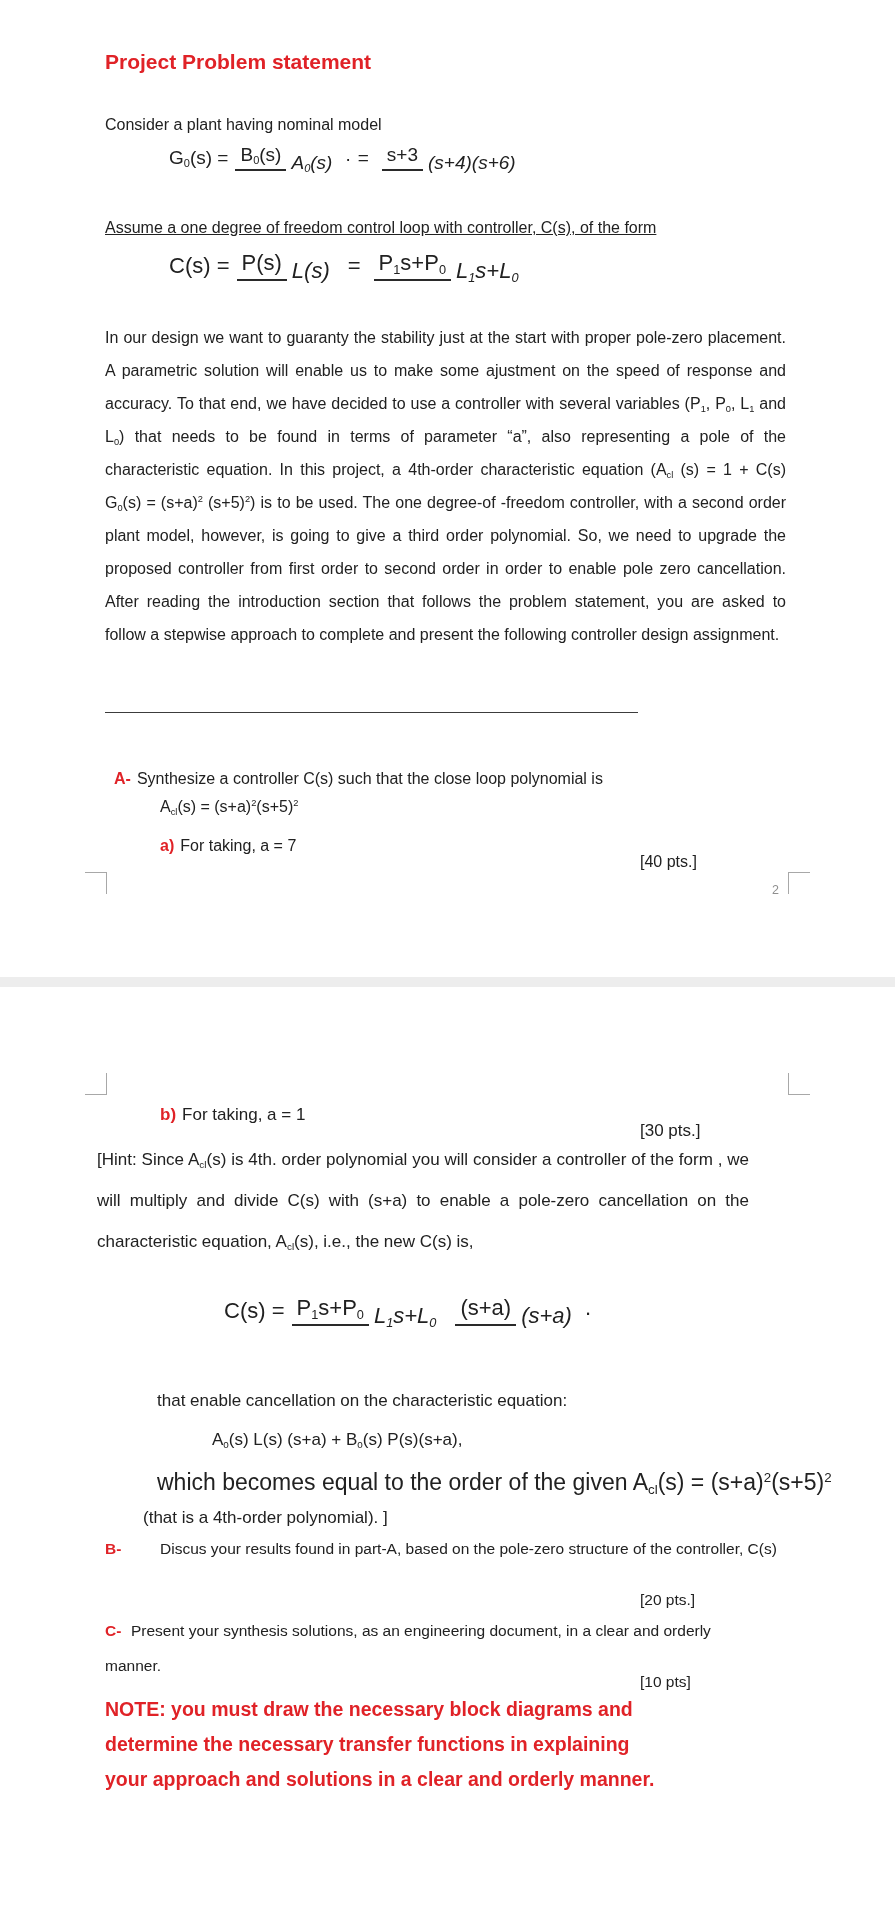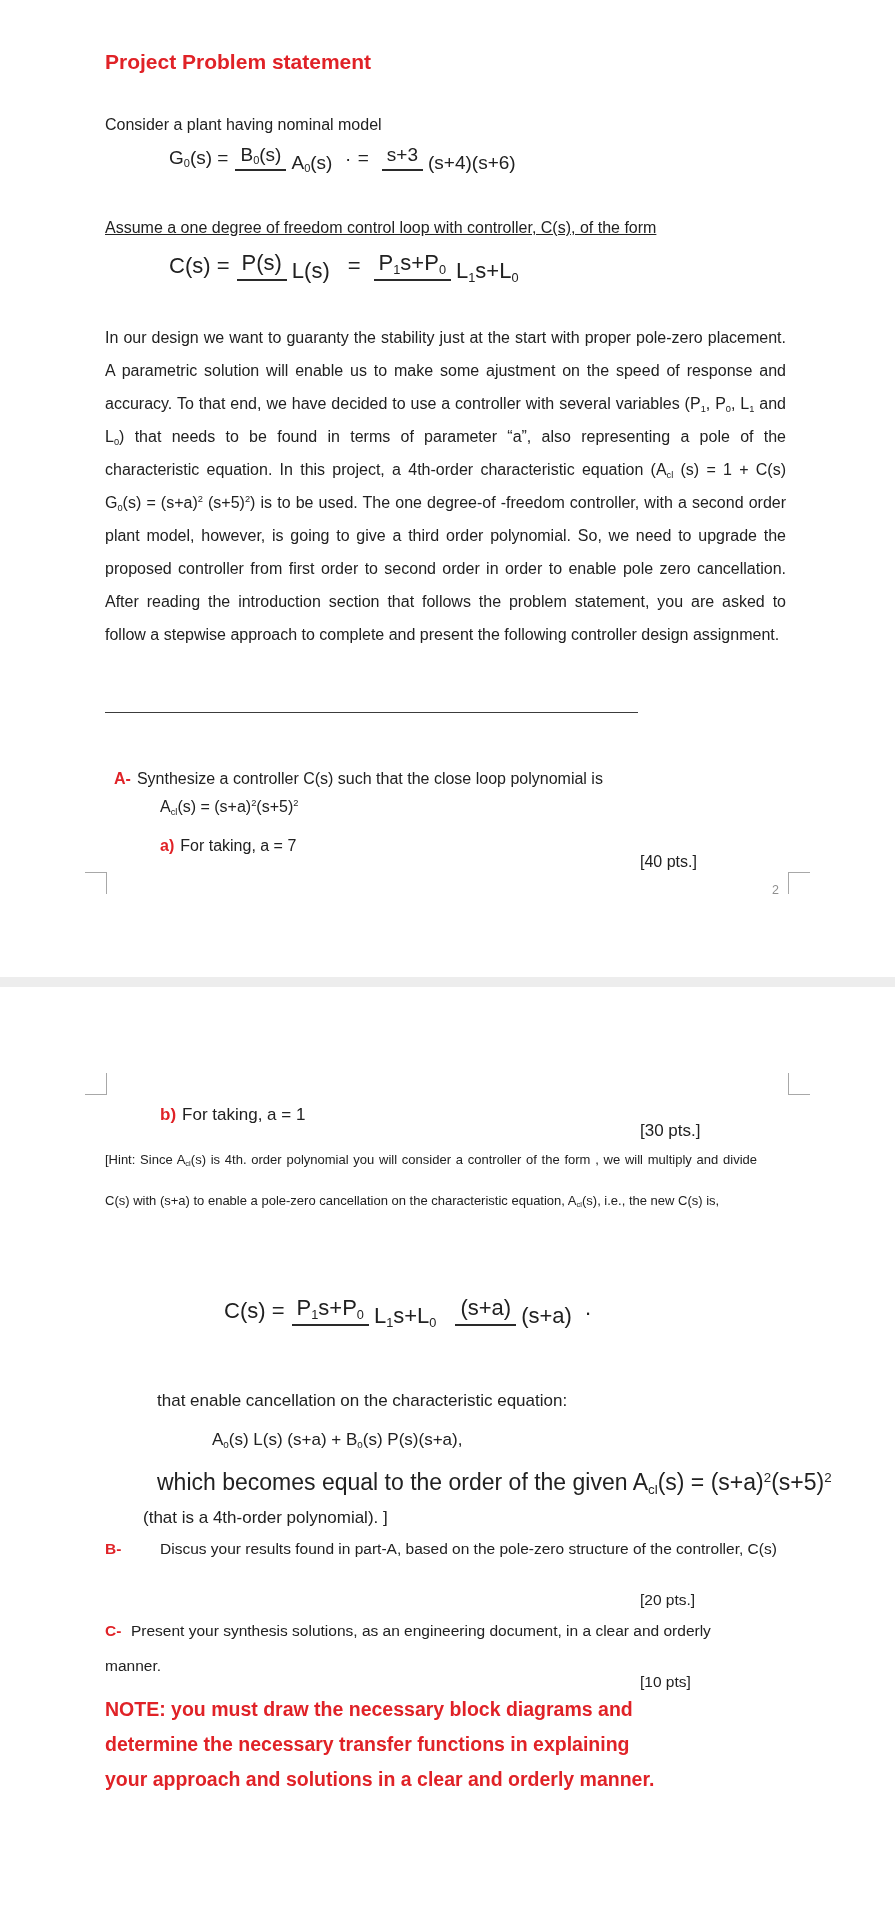--- a/index.html
+++ b/index.html
@@ -17,21 +17,21 @@
   .line{position:absolute;margin:0;font-size:16px;line-height:1.35;color:var(--text);}
   .title{position:absolute;left:105px;top:50px;margin:0;font-size:21px;font-weight:bold;color:var(--accent-red);}
   .intro{left:105px;top:114px;}
   .assume{left:105px;top:217px;text-decoration:underline;}
   .bodypara{left:105px;top:321px;width:681px;text-align:justify;font-size:16px;line-height:33px;}
   .hrline{position:absolute;left:105px;top:712px;width:533px;height:0;border-top:1.5px solid #3c3c3c;}
   .a-head{left:114px;top:768px;}
   .a-eq{left:160px;top:796px;}
   .a-item{left:160px;top:835px;width:560px;}
   .b-item{left:160px;top:1104px;width:560px;font-size:17px;}
-  .hint{left:105px;top:1139px;width:652px;font-size:13px;line-height:41px;text-align:justify;}
+  .hint{left:97px;top:1139px;width:652px;font-size:17px;line-height:41px;text-align:justify;}
   .enable{left:157px;top:1390px;font-size:17px;}
   .expansion{left:212px;top:1429px;font-size:17px;}
   .becomes{left:157px;top:1467px;font-size:23px;}
   .orderline{left:143px;top:1507px;font-size:17px;}
   .b2-item{left:105px;top:1531px;width:681px;font-size:15.5px;line-height:35px;}
   .c-item{left:105px;top:1613px;width:645px;font-size:15.5px;line-height:35px;}
   .note{left:105px;top:1692px;width:572px;font-size:19.5px;line-height:35px;font-weight:bold;color:var(--accent-red);}
   .red{color:var(--accent-red);font-weight:bold;}
   .lbl-b{display:inline-block;width:55px;}
   .lbl-c{display:inline-block;width:26px;}
@@ -39,21 +39,21 @@
   .pts{position:absolute;color:var(--text);font-weight:normal;font-size:inherit;margin-top:16px;}
   .a-item .pts,.b-item .pts{left:480px;top:0;}
   .b2-item .pts,.c-item .pts{left:535px;top:35px;}
   
   .equation{position:absolute;display:flex;align-items:center;color:var(--text);}
   .eq1{left:133px;top:141px;font-size:19px;}
   .eq2{left:133px;top:247px;font-size:22px;}
   .eq3{left:188px;top:1292px;font-size:22px;}
   .frac{display:inline-flex;flex-direction:row;align-items:center;text-align:center;margin:0 7px;}
   .frac .num{padding:0 5px 3px;border-bottom:2px solid #2a2a2a;white-space:nowrap;}
-  .frac .den{padding:11px 5px 0;white-space:nowrap;}
+  .frac .den{padding:11px 5px 0;white-space:nowrap;font-style:italic;}
   .eq-lhs{white-space:nowrap;margin-left:36px;}
   .eq-eq{margin:0 6px;}
   .eq-low{align-self:flex-end;padding:0 1px 8px;}
   sub,sup{font-size:58%;line-height:0;}
   sub{vertical-align:-0.3em;}
   sup{vertical-align:0.6em;}
   
   .divider{position:absolute;left:0;top:977px;width:895px;height:10px;background:var(--divider);}
   .corner{position:absolute;width:21px;height:21px;}
   .corner.p1-left{left:85px;top:872px;border-top:1px solid var(--crop-mark);border-right:1px solid var(--crop-mark);}

